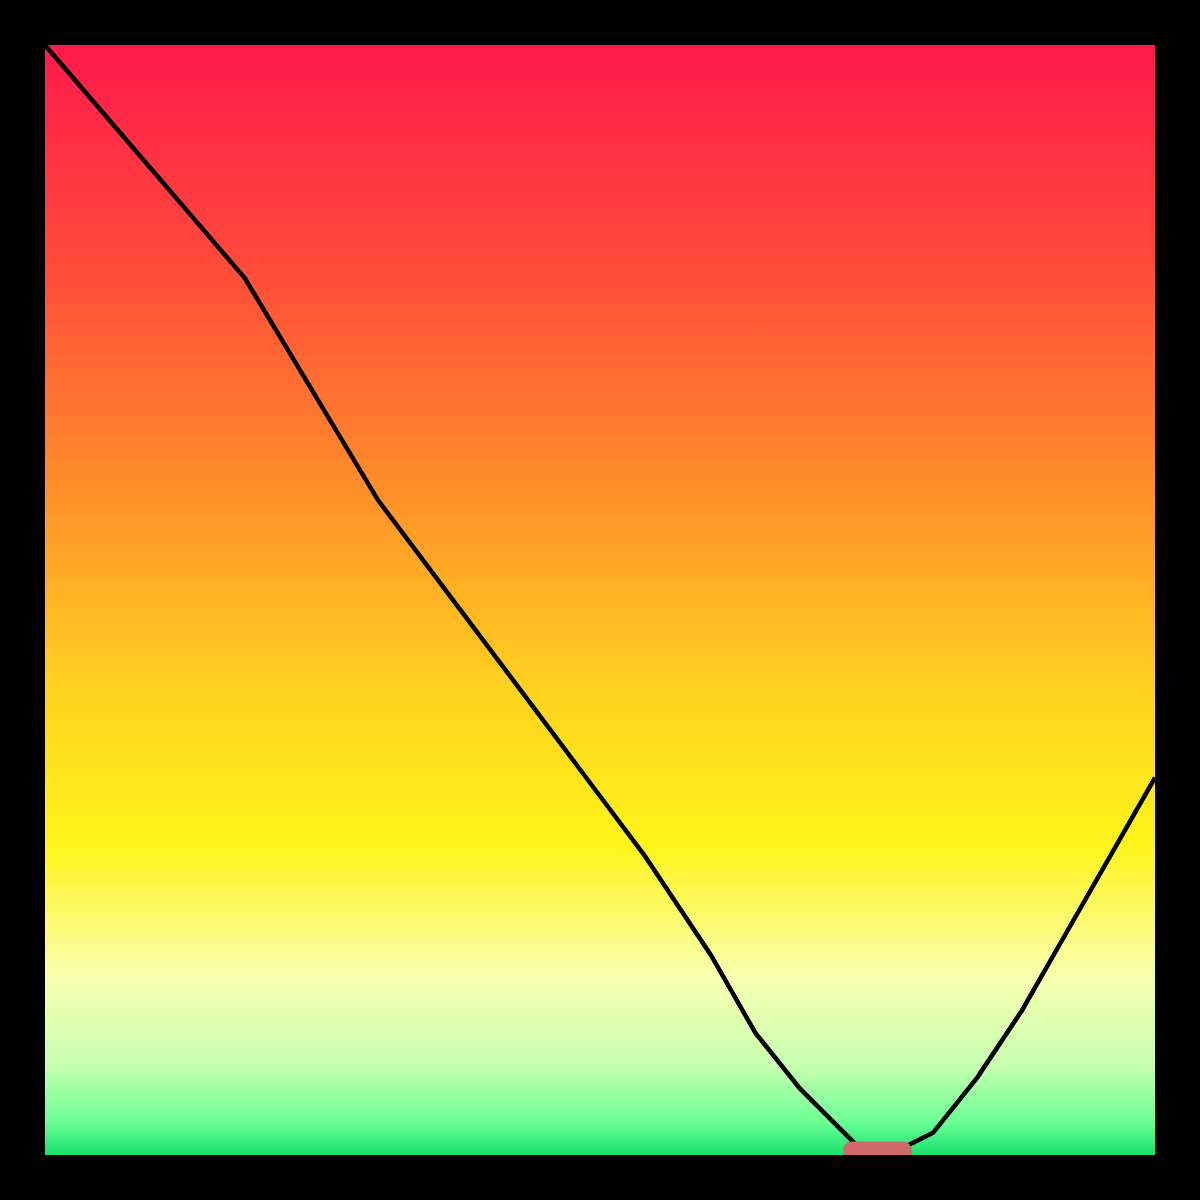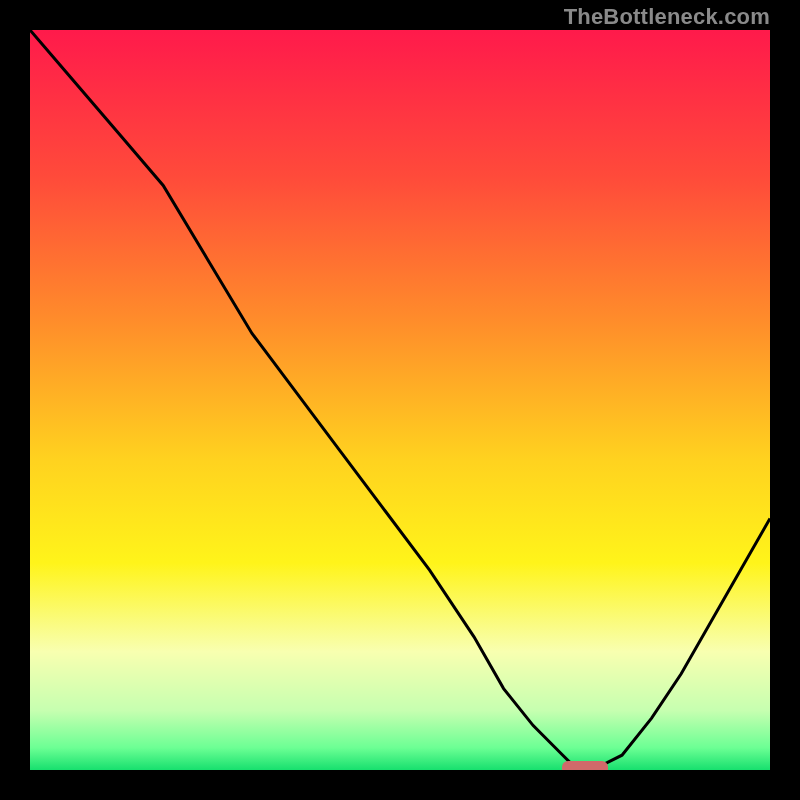--- a/index.html
+++ b/index.html
@@ -34,21 +34,20 @@
     font-weight: 600;
     color: #8a8a8a;
     letter-spacing: 0.2px;
   }
   svg { display: block; }
 </style>
 </head>
 <body>
 
 <div class="frame">
-  <div class="watermark">TheBottleneck.com</div>
 
   <div class="plot">
     <svg id="chart-svg" width="740" height="740" viewBox="0 0 740 740">
       <defs>
         <linearGradient id="bg-grad" x1="0" y1="0" x2="0" y2="1">
             <stop offset="0%" stop-color="#ff1a4b"></stop>
             <stop offset="20%" stop-color="#ff4b3a"></stop>
             <stop offset="40%" stop-color="#ff8f2a"></stop>
             <stop offset="57.99999999999999%" stop-color="#ffd21f"></stop>
             <stop offset="72%" stop-color="#fff41a"></stop>

